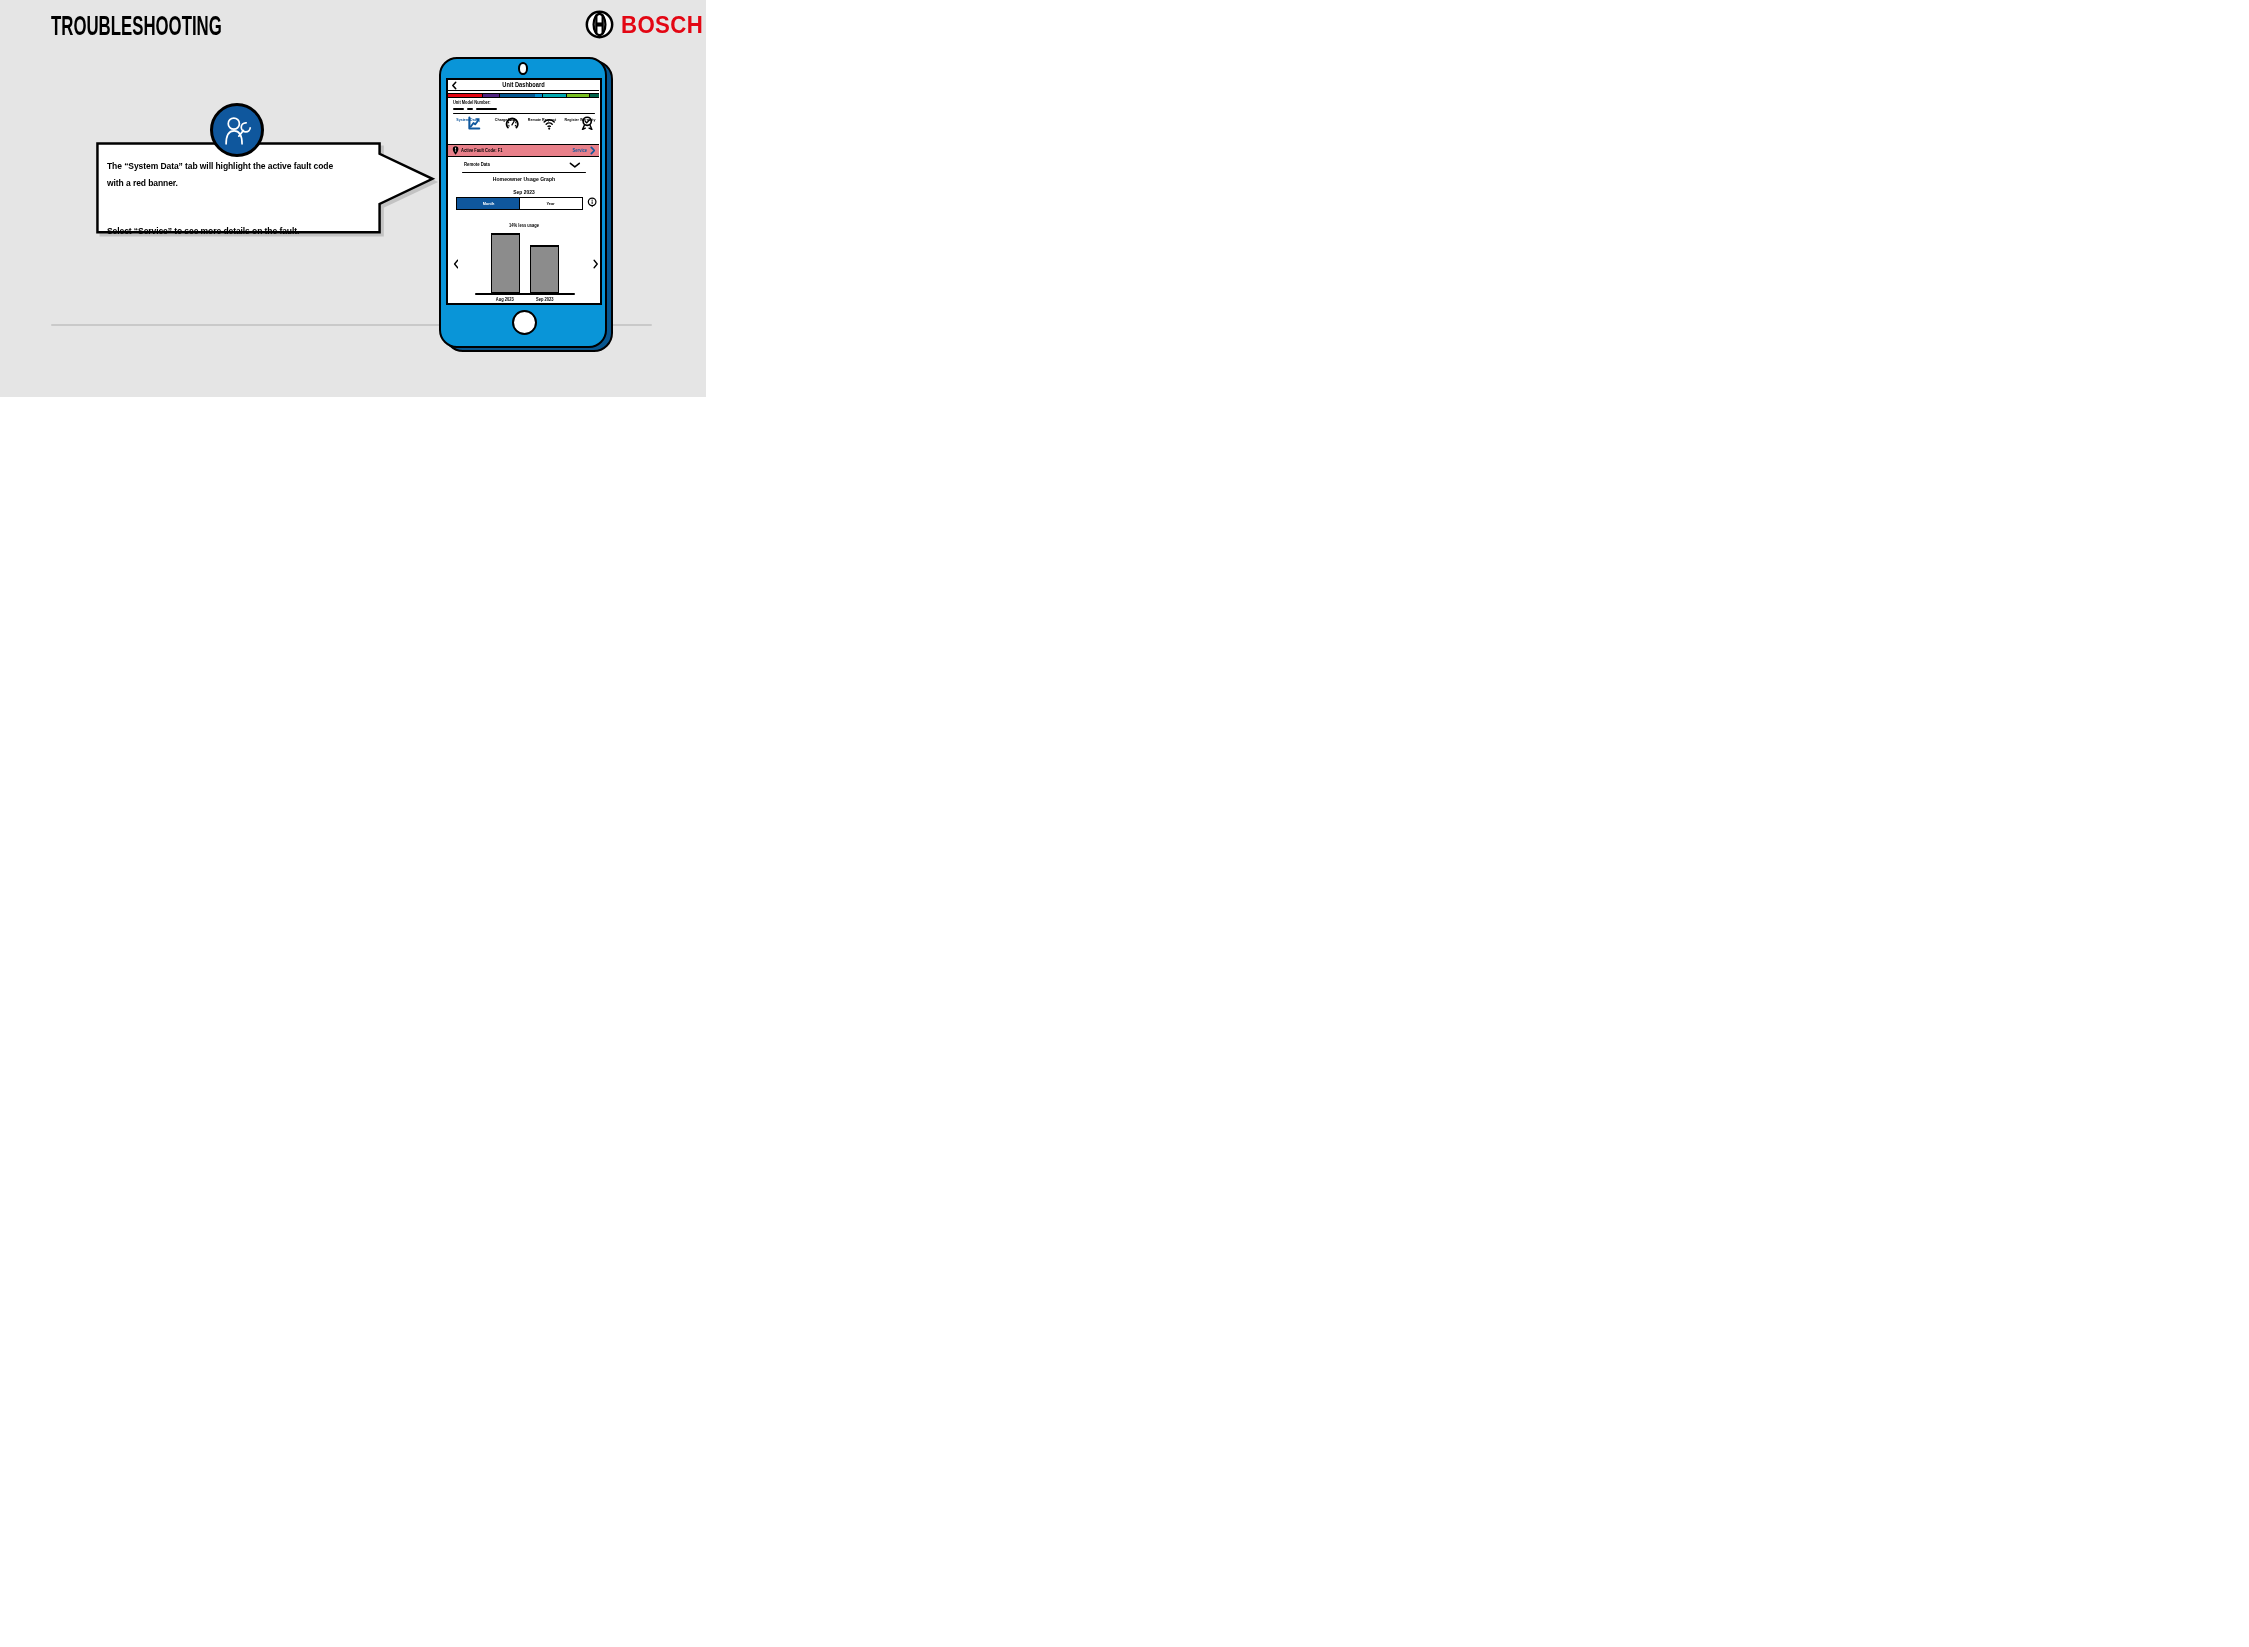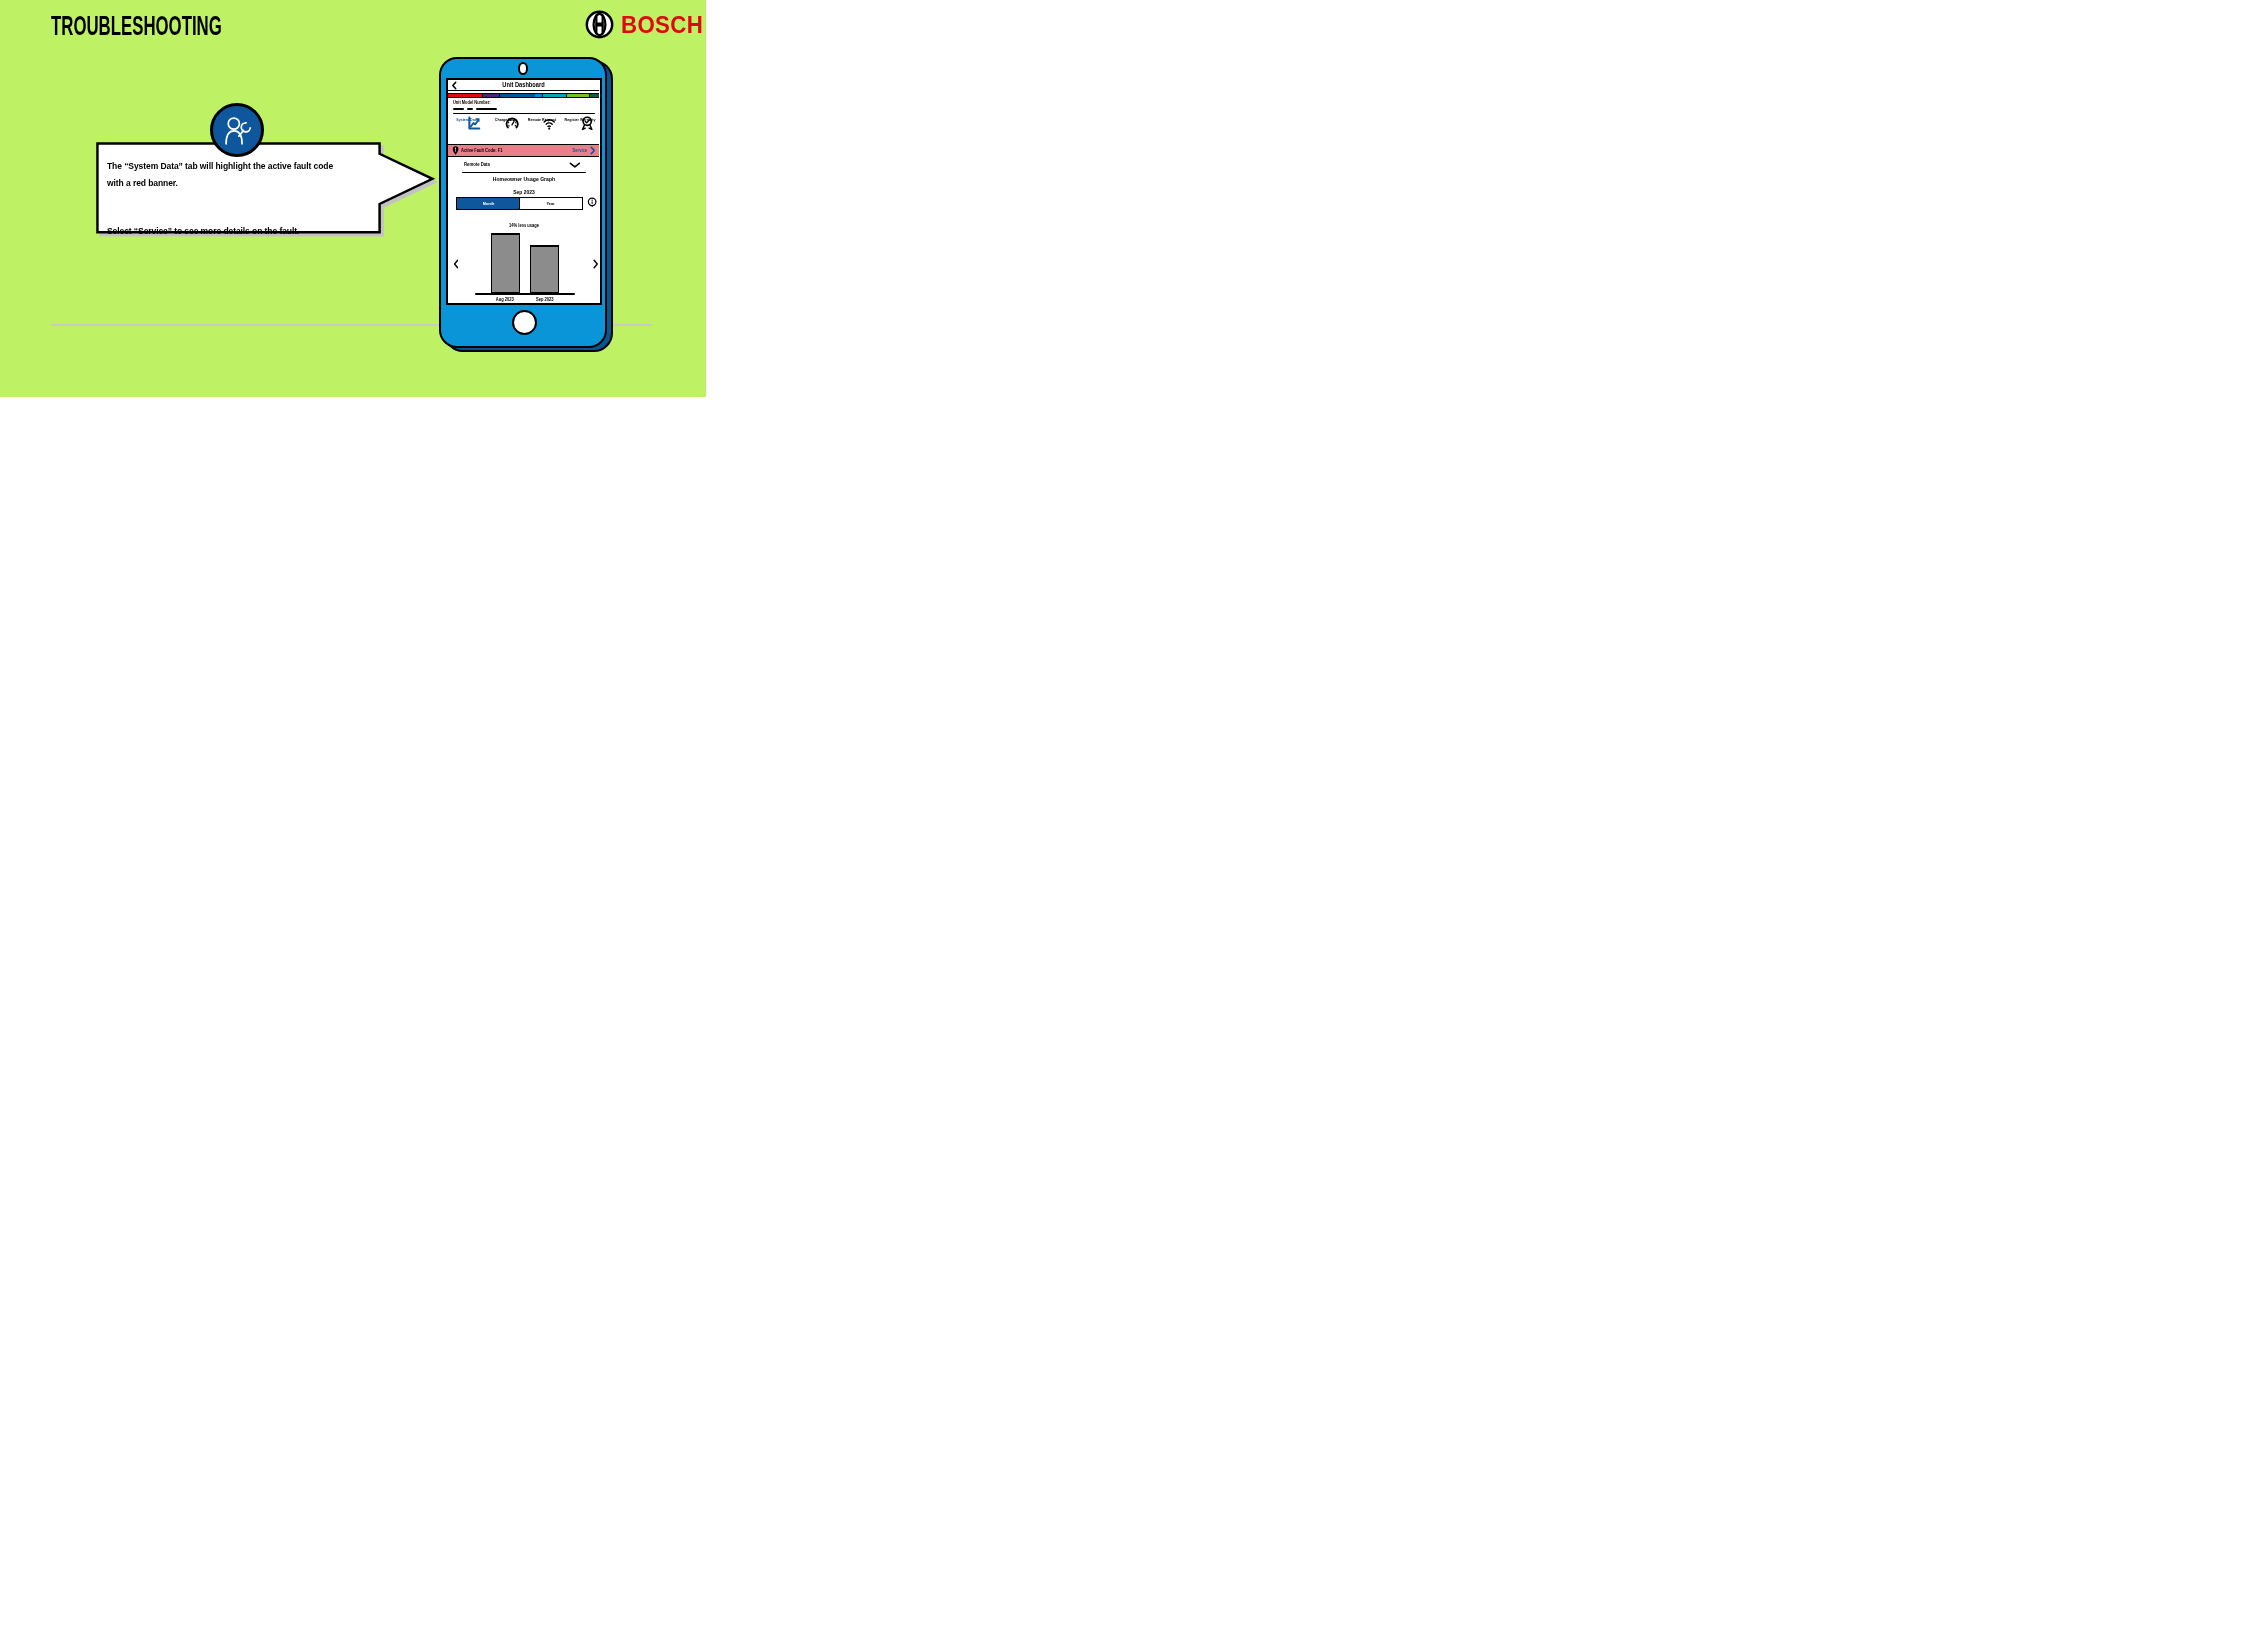--- a/index.html
+++ b/index.html
@@ -1,18 +1,18 @@
 <!DOCTYPE html>
 <html style="font-size:7.2px"><head>
 <meta charset="utf-8">
 <style>
   * { margin:0; padding:0; box-sizing:border-box; }
   html,body { background:#fff; }
   body { font-family:"Liberation Sans", sans-serif; }
-  #canvas { position:relative; width:706px; height:397px; background:#bef264; overflow:hidden; }
+  #canvas { position:relative; width:706px; height:397px; background:#e5e5e5; overflow:hidden; }
 
   
   .slide-title {
     position:absolute; left:51px; top:10px;
     font-size:28px; font-weight:700; color:#000; letter-spacing:0px;
     transform:scaleX(0.60); transform-origin:left top; white-space:nowrap;
   }
   .bosch-logo { position:absolute; left:585px; top:10px; width:117px; height:29px; }
   .bosch-emblem { position:absolute; left:0; top:0; }
   .bosch-word {

